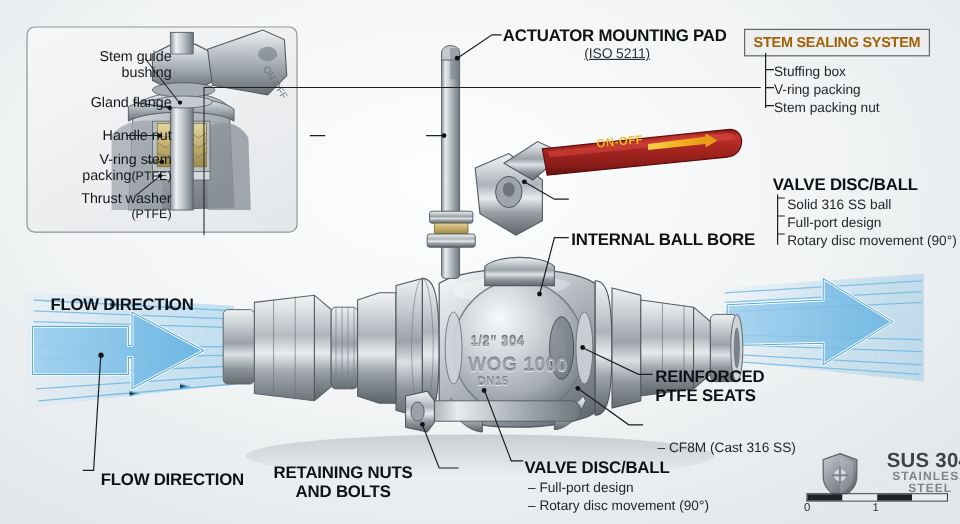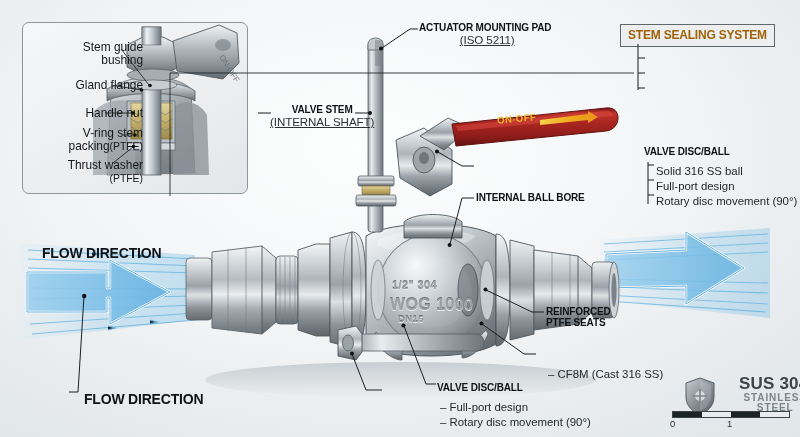--- a/index.html
+++ b/index.html
@@ -24,21 +24,21 @@
 
   
   .callout {
     position: absolute;
     color: #14181b;
     line-height: 1.14;
     white-space: nowrap;
   }
   .hd {
     font-weight: bold;
-    font-size: 10px;
+    font-size: 14px;
     letter-spacing: -0.15px;
     color: #0e1215;
   }
   .sub {
     font-size: 11.6px;
     font-weight: normal;
     color: #2a3035;
     letter-spacing: -0.1px;
     text-decoration: underline;
   }
@@ -475,44 +475,45 @@
 
   <div class="callout" style="left:419px; top:22px;">
     <div class="hd">ACTUATOR MOUNTING PAD</div>
     <div class="sub" style="text-align:center; padding-left:4px;">(ISO 5211)</div>
   </div>
   <svg class="leader" style="left:370px; top:26px;" width="56" height="30">
     <polyline points="48,3 40,3 12,22"></polyline>
     <circle class="dot" cx="11" cy="22.5" r="2"></circle>
   </svg>
 
-  <div class="callout" style="left:270px; top:104px; text-align:center;">
-    <div class="hd">VALVE STEM</div>
-    <div class="sub">(INTERNAL SHAFT)</div>
-  </div>
   <svg class="leader" style="left:258px; top:108px;" width="16" height="12">
     <line x1="0" y1="5" x2="13" y2="5"></line>
   </svg>
   <svg class="leader" style="left:355px; top:108px;" width="24" height="12">
     <line x1="0" y1="5" x2="14" y2="5"></line>
     <circle class="dot" cx="15" cy="5" r="2"></circle>
   </svg>
 
   <svg class="leader" style="left:432px; top:148px;" width="46" height="32">
     <polyline points="42,18 30,18 6,4"></polyline>
     <circle class="dot" cx="5" cy="3.5" r="2"></circle>
   </svg>
 
   <div class="callout hd" style="left:476px; top:192px;">INTERNAL BALL BORE</div>
   <svg class="leader" style="left:436px; top:190px;" width="44" height="60">
     <polyline points="38,8 26,8 14,54"></polyline>
     <circle class="dot" cx="13.6" cy="55" r="2"></circle>
   </svg>
 
   <div class="boxed" style="left:620px; top:24px;">STEM SEALING SYSTEM</div>
+  <div class="callout bullets" style="left:645px; top:53px;">
+    <div>Stuffing box</div>
+    <div>V-ring packing</div>
+    <div>Stem packing nut</div>
+  </div>
   <svg class="leader" style="left:630px; top:44px;" width="24" height="50">
     <polyline points="8,0 8,46"></polyline>
     <line x1="8" y1="14" x2="15" y2="14"></line>
     <line x1="8" y1="29" x2="15" y2="29"></line>
     <line x1="8" y1="44" x2="15" y2="44"></line>
   </svg>
 
   <svg class="leader" style="left:150px; top:58px;" width="486" height="150">
     <polyline class="thin" points="484,15 20,15 20,138"></polyline>
   </svg>
@@ -554,20 +555,24 @@
   </div>
   <div class="callout bullets" style="left:440px; top:400px;">
     <div>– Full-port design</div>
     <div>– Rotary disc movement (90°)</div>
   </div>
   <svg class="leader" style="left:398px; top:322px;" width="44" height="68">
     <polyline points="38,62 28,62 6,4"></polyline>
     <circle class="dot" cx="5.4" cy="3.4" r="2"></circle>
   </svg>
 
+  <div class="callout" style="left:228px; top:386px; text-align:center;">
+    <div class="hd">RETAINING NUTS</div>
+    <div class="hd">AND BOLTS</div>
+  </div>
   <svg class="leader" style="left:348px; top:350px;" width="44" height="46">
     <polyline points="4,4 18,40 34,40"></polyline>
     <circle class="dot" cx="4" cy="3.6" r="2"></circle>
   </svg>
 
   <div class="callout hd" style="left:42px; top:246px; font-size:14px; letter-spacing:-0.2px;">FLOW DIRECTION</div>
 
   <div class="callout hd" style="left:84px; top:392px; font-size:14px; letter-spacing:-0.2px;">FLOW DIRECTION</div>
   <svg class="leader" style="left:68px; top:292px;" width="30" height="106">
     <polyline points="16,4 10,100 1,100"></polyline>

